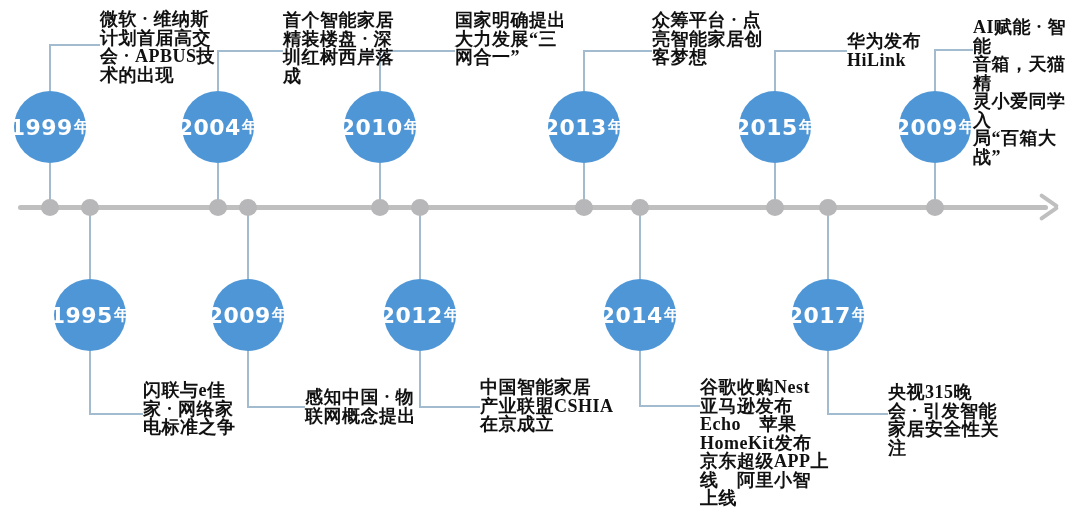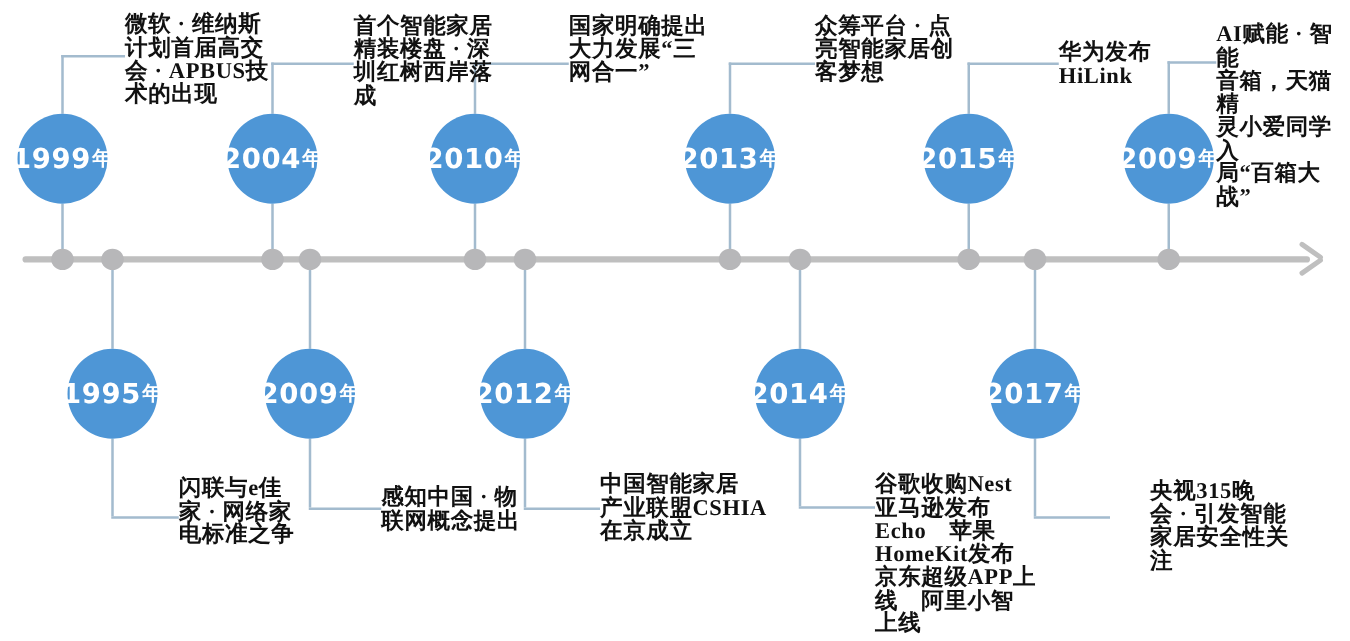--- a/index.html
+++ b/index.html
@@ -218,21 +218,21 @@
 
   <div>
     <div class="vline" style="left:827px;top:208px;height:71px"></div>
     <div class="vline" style="left:827px;top:351px;height:62px"></div>
     <div class="hline" style="left:827px;top:413px;width:61px"></div>
     <div class="dot" style="left:819px;top:199px"></div>
     <div class="circle" style="left:792px;top:279px">
       <span class="yr">2017</span>
         <span class="sfx">年</span>
     </div>
-    <div class="note" style="left:920px;top:383px">央视315晚
+    <div class="note" style="left:888px;top:383px">央视315晚
 会 · 引发智能
 家居安全性关
 注</div>
   </div>
 
   <div>
     <div class="vline" style="left:934px;top:49px;height:42px"></div>
     <div class="hline" style="left:934px;top:49px;width:39px"></div>
     <div class="vline" style="left:934px;top:163px;height:44px"></div>
     <div class="dot" style="left:926px;top:199px"></div>

